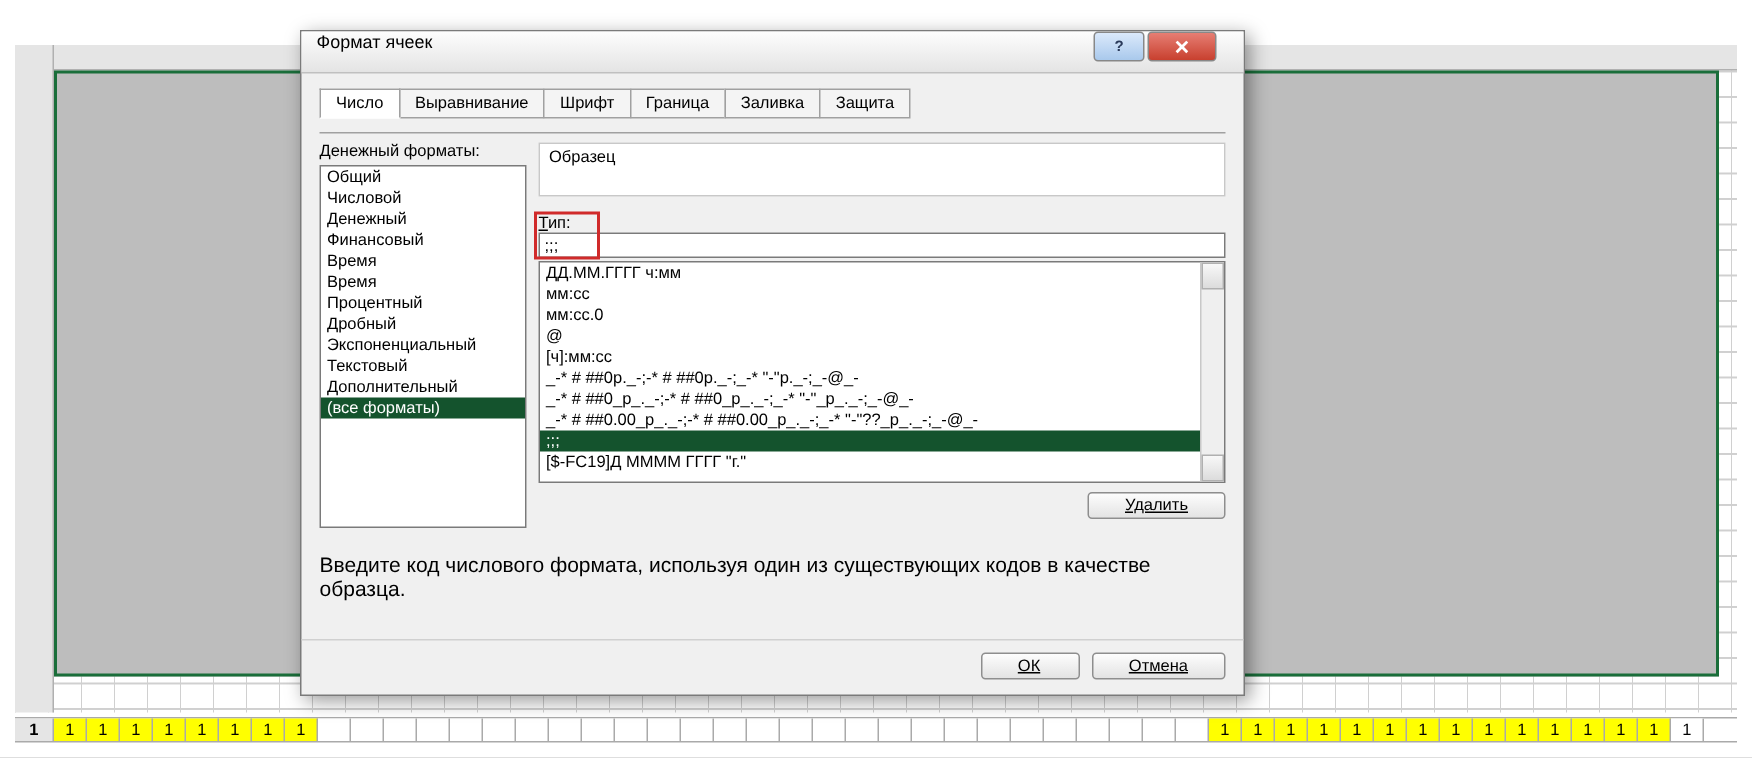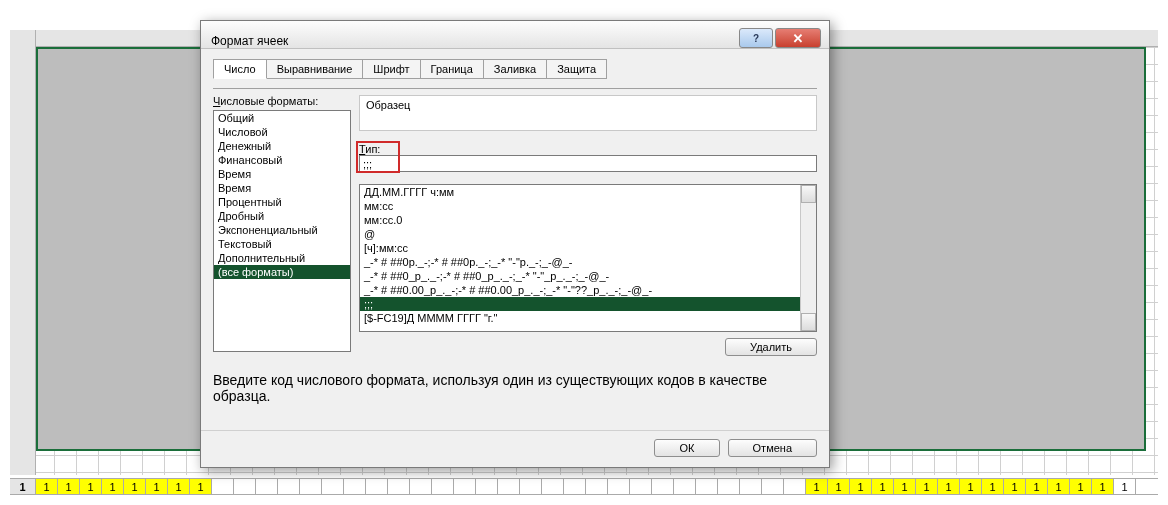--- a/index.html
+++ b/index.html
@@ -66,22 +66,22 @@
     width: 630px;
     background: #f0f0f0;
     border: 1px solid #7a7a7a;
     box-shadow: 3px 3px 12px rgba(0,0,0,.4);
   }
   .titlebar {
     height: 28px;
     background: linear-gradient(#fdfdfd, #e4e4e4);
     border-bottom: 1px solid #c0c0c0;
     display: flex;
-    align-items: flex-end;
-    padding: 0 8px 0 10px;
+    align-items: flex-start;
+    padding: 0 18px 0 10px;
   }
   .titlebar .title { flex: 1; font-size: 12px; }
   .tbtn {
     width: 34px; height: 20px;
     margin-left: 2px;
     border: 1px solid #888;
     border-radius: 3px;
     display: flex; align-items: center; justify-content: center;
     font-size: 10px; font-weight: bold;
   }
@@ -158,21 +158,22 @@
   .scrollbar-fake::before { top: 0; }
   .scrollbar-fake::after { bottom: 0; }
   .btn {
     padding: 2px 24px;
     border: 1px solid #8e8e8e;
     background: linear-gradient(#fdfdfd,#e3e3e3);
     border-radius: 3px;
     font-size: 11px;
     cursor: pointer;
     min-width: 66px;
-    text-align: right;
+    text-align: left;
+    text-decoration: underline;
   }
   .btn-row { display: flex; justify-content: flex-end; gap: 8px; margin-top: 8px; }
   .delete-row { display: flex; justify-content: flex-end; margin-top: 6px; }
   .hint { margin-top: 16px; font-size: 14px; }
   .footer-sep { border-top: 1px solid #d0d0d0; margin: 26px -12px 8px; }
   .listbox-pad { padding-right: 16px; }
   .underline-first::first-letter { text-decoration: underline; }
 </style>
 </head>
 <body>
@@ -251,21 +252,21 @@
         <div class="tab">Выравнивание</div>
         <div class="tab">Шрифт</div>
         <div class="tab">Граница</div>
         <div class="tab">Заливка</div>
         <div class="tab">Защита</div>
       </div>
     <div class="tab-strip-line"></div>
 
     <div class="columns">
       <div class="left-col">
-        <div class="label underline-first">Числовые форматы:</div>
+        <div class="label underline-first">Денежный форматы:</div>
         <div class="listbox" id="cat-list">
             <div class="item">Общий</div>
             <div class="item">Числовой</div>
             <div class="item">Денежный</div>
             <div class="item">Финансовый</div>
             <div class="item">Время</div>
             <div class="item">Время</div>
             <div class="item">Процентный</div>
             <div class="item">Дробный</div>
             <div class="item">Экспоненциальный</div>
@@ -279,21 +280,21 @@
           <div>Образец</div>
           <div></div>
         </div>
 
         <div class="type-wrap">
           <div class="red-box"></div>
           <div class="type-label underline-first">Тип:</div>
           <input class="type-input" value=";;;" style="">
         </div>
 
-        <div class="listbox listbox-wide" style="margin-top:12px;">
+        <div class="listbox listbox-wide" style="margin-top:2px;">
           <div class="listbox-pad" id="fmt-list">
               <div class="item">ДД.ММ.ГГГГ ч:мм</div>
               <div class="item">мм:сс</div>
               <div class="item">мм:сс.0</div>
               <div class="item">@</div>
               <div class="item">[ч]:мм:сс</div>
               <div class="item">_-* # ##0р._-;-* # ##0р._-;_-* "-"р._-;_-@_-</div>
               <div class="item">_-* # ##0_р_._-;-* # ##0_р_._-;_-* "-"_р_._-;_-@_-</div>
               <div class="item">_-* # ##0.00_р_._-;-* # ##0.00_р_._-;_-* "-"??_р_._-;_-@_-</div>
               <div class="item sel">;;;</div>

